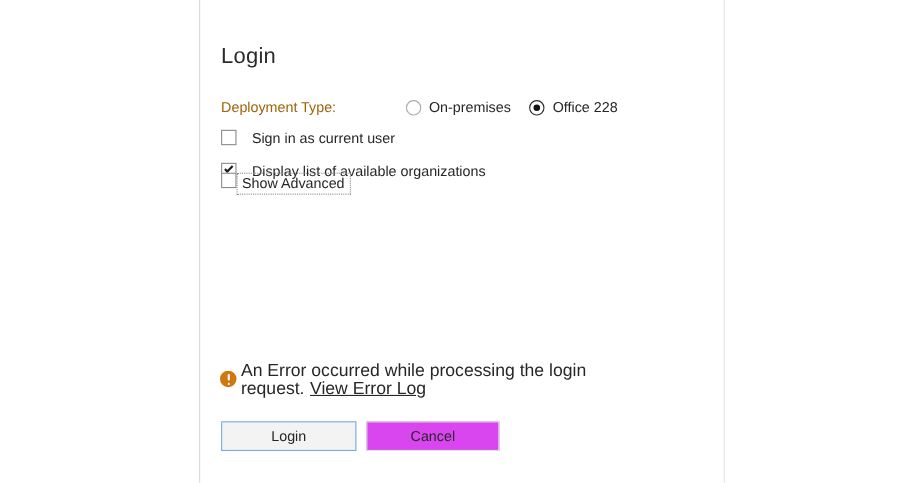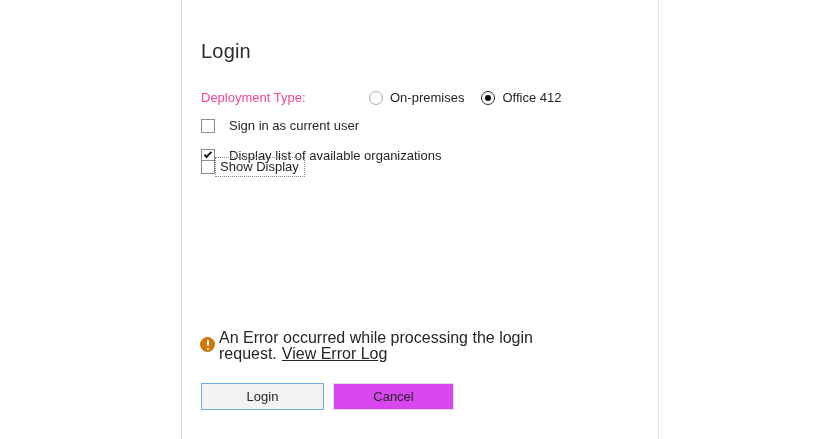--- a/index.html
+++ b/index.html
@@ -25,42 +25,42 @@
     font-size: 20px; font-weight: 400; color: #2b2b2b;
     letter-spacing: 0.2px;
   }
 
   
   .dep-row {
     position: absolute; left: 19px; top: 90px; right: 12px;
     display: flex; align-items: center;
     font-size: 13px;
   }
-  .dep-label { width: 168px; color: #ec4899; }
+  .dep-label { width: 168px; color: #a16207; }
   .radio-group { display: flex; align-items: center; }
   .radio-option {
     display: inline-flex; align-items: center;
     margin-right: 17px; cursor: default;
   }
   .radio {
     width: 14px; height: 14px; border-radius: 50%;
     border: 1px solid #ababab; background: #fff;
     margin-right: 7px; position: relative; flex: 0 0 auto;
   }
   .radio.checked { border-color: #2b2b2b; }
   .radio .dot {
     position: absolute; left: 50%; top: 50%;
     width: 6px; height: 6px; border-radius: 50%;
     background: #111; transform: translate(-50%, -50%);
   }
 
   
   .cb-row {
     position: absolute; left: 19px;
-    display: flex; align-items: center;
+    display: flex; align-items: flex-start;
     font-size: 13px; line-height: 15px;
   }
   .cb-row.r1 { top: 118px; }
   .cb-row.r2 { top: 148px; }
   .cb-row.r3 { top: 157px; }
   .checkbox {
     width: 14px; height: 14px;
     border: 1px solid #8a8a8a; background: #fff;
     position: relative; flex: 0 0 auto;
   }
@@ -130,40 +130,40 @@
       <span class="dep-label">Deployment Type:</span>
       <div class="radio-group">
         <span class="radio-option">
           <span class="radio"></span>
           <span class="radio-label">On-premises</span>
         </span>
         <span class="radio-option">
           <span class="radio checked">
               <span class="dot"></span>
             </span>
-          <span class="radio-label">Office 412</span>
+          <span class="radio-label">Office 228</span>
         </span>
       </div>
     </div>
 
     <div class="cb-row r1">
       <span class="checkbox"></span>
       <span class="cb-label">Sign in as current user</span>
     </div>
 
     <div class="cb-row r2">
       <span class="checkbox">
           <span class="checkmark"></span>
         </span>
       <span class="cb-label">Display list of available organizations</span>
     </div>
 
     <div class="cb-row r3">
       <span class="checkbox"></span>
-      <span class="cb-label">Show Display</span>
+      <span class="cb-label">Show Advanced</span>
     </div>
 
     <div class="error-block">
       <span class="warn-icon">
         <span class="warn-bar"></span>
         <span class="warn-dot"></span>
       </span>
       <div class="error-text"><span>An Error occurred while processing the login request.</span><a class="error-link">View Error Log</a></div>
     </div>
 

